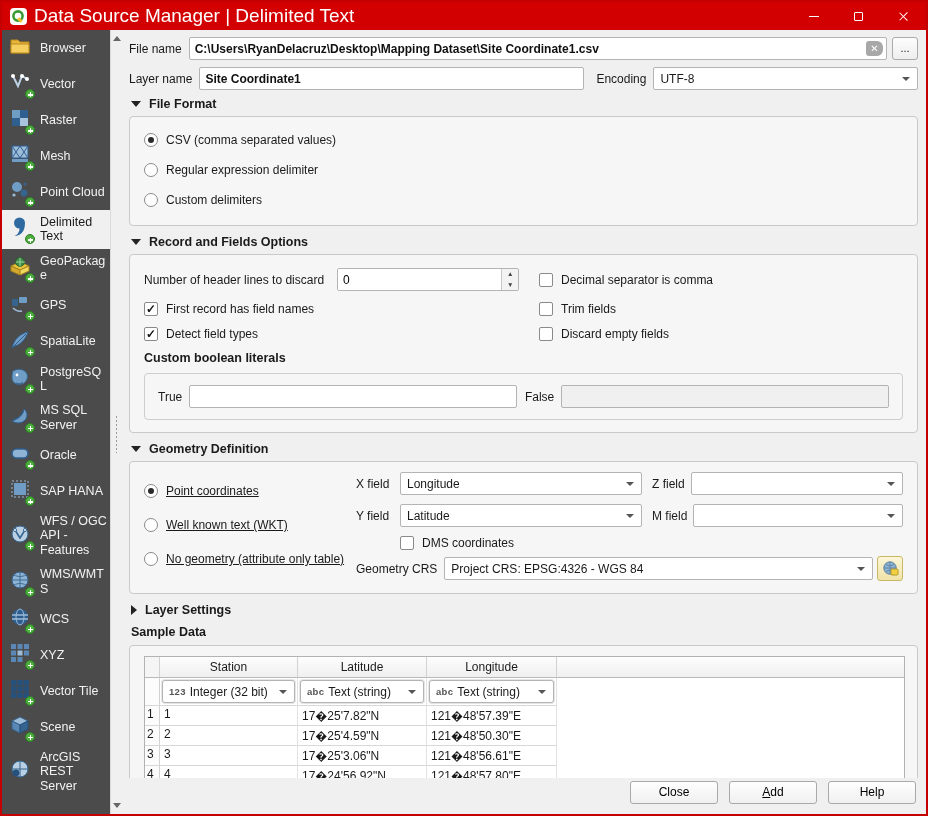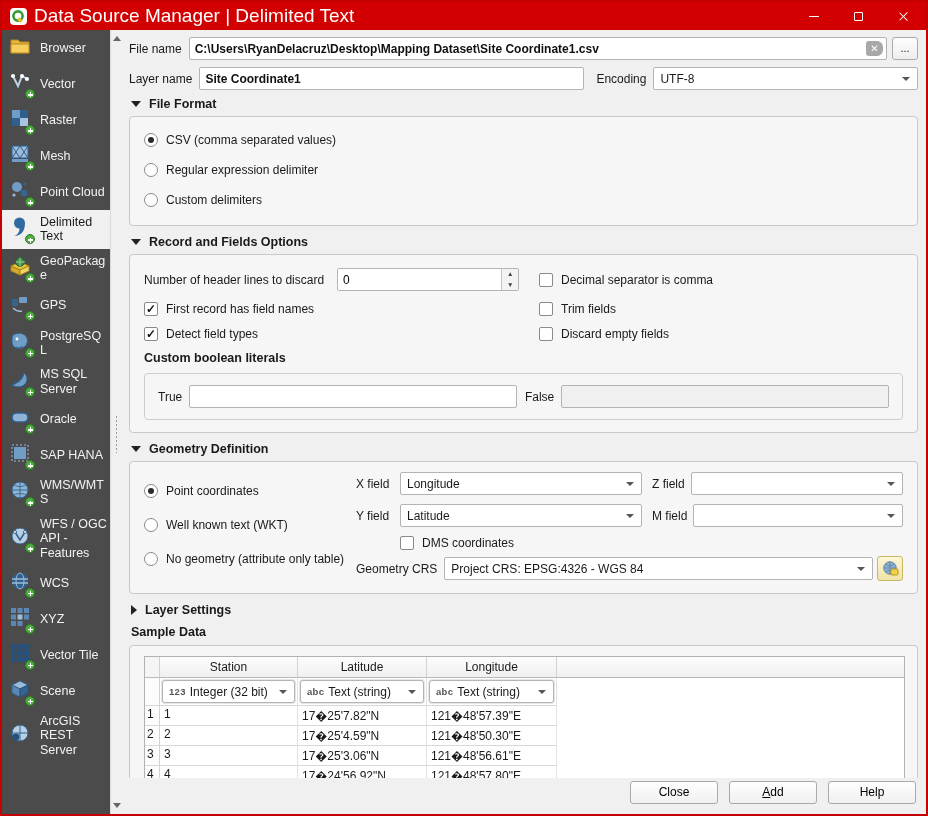--- a/index.html
+++ b/index.html
@@ -88,21 +88,21 @@
   .spin input { flex: 1; border: 0; padding: 0 5px; font-family: "Liberation Sans", sans-serif; font-size: 12px; outline: none; min-width: 0; }
   .spin-btns { width: 17px; border-left: 1px solid #c6c6c6; display: flex; flex-direction: column; background: #f3f3f3; }
   .spin-btns span { flex: 1; font-size: 6.5px; color: #444; text-align: center; line-height: 10px; cursor: pointer; }
   .bool-title { font-weight: bold; font-size: 12.5px; margin: 3px 0 8px 0; }
   .bool-box { border: 1px solid #cdcdcd; border-radius: 4px; padding: 11px 13px; display: flex; align-items: center; }
   .bool-box .tinput.false { background: #f0f0f0; }
 
   
   .geo-grid { display: flex; }
   .geo-left { width: 212px; flex: 0 0 212px; padding-top: 12px; }
-  .geo-left .radio-row { margin-bottom: 20px; }
+  .geo-left .radio-row { margin-bottom: 20px; text-decoration: underline; }
   .geo-right { flex: 1; min-width: 0; }
   .geo-row { display: flex; align-items: center; margin-bottom: 9px; }
   .geo-row .flabel.w38 { width: 40px; flex: 0 0 40px; margin-right: 4px; }
   .combo.w240 { width: 242px; flex: 0 0 242px; }
   .crs-btn { width: 26px; height: 25px; margin-left: 4px; background: linear-gradient(#fdf6d8,#f0e3a6); border: 1px solid #c9b863; border-radius: 3px; display: flex; align-items: center; justify-content: center; cursor: pointer; }
 
   
   .sample-title { font-weight: bold; font-size: 12.5px; margin: 8px 0 6px 2px; }
   .sample-box { background: #f6f6f6; border: 1px solid #c9c9c9; border-radius: 4px; padding: 10px 12px 12px 14px; }
   .dtable { display: grid; grid-template-columns: 15px 138px 129px 130px 1fr; border: 1px solid #b2b2b2; background: #fff; font-size: 12px; }
@@ -217,20 +217,27 @@
 
       <div class="sb-item">
         <span class="sb-icon"><svg viewBox="0 0 22 22">
               <rect x="3" y="6" width="6" height="7" rx="1" fill="#35658f"></rect>
               <rect x="10" y="4" width="8" height="6" rx="1" fill="#6f9dc6"></rect>
               <path d="M4 15q4 4 9 3" fill="none" stroke="#9dbcd8" stroke-width="1.5"></path>
             </svg><i class="plus-badge"></i></span>
         <span class="sb-label">GPS</span>
       </div>
 
+      <div class="sb-item">
+        <span class="sb-icon"><svg viewBox="0 0 22 22">
+              <path d="M3 19C5 10 12 4 19 3c-2 7-8 13-13 14z" fill="#6f9dc6" stroke="#2f5f8f"></path>
+              <path d="M4 18L17 5" stroke="#2f5f8f" stroke-width="1"></path>
+            </svg><i class="plus-badge"></i></span>
+        <span class="sb-label">SpatiaLite</span>
+      </div>
 
       <div class="sb-item">
         <span class="sb-icon"><svg viewBox="0 0 22 22">
               <path d="M4 5c5-3 12-2 14 3 1.5 4-1 9-5 10-5 1.5-10-1-10-6 0-3 0-5 1-7z" fill="#6f9dc6" stroke="#35658f"></path>
               <circle cx="8" cy="9" r="1.4" fill="#fff"></circle>
               <path d="M7 17c2 1 5 1 7-1" stroke="#35658f" fill="none"></path>
             </svg><i class="plus-badge"></i></span>
         <span class="sb-label">PostgreSQL</span>
       </div>
 
@@ -249,38 +256,38 @@
         <span class="sb-label">Oracle</span>
       </div>
 
 
       <div class="sb-item">
         <span class="sb-icon"><svg viewBox="0 0 22 22">
               <rect x="5" y="5" width="12" height="12" fill="#6f9dc6"></rect>
               <rect x="3" y="3" width="16" height="16" fill="none" stroke="#9dbcd8" stroke-dasharray="2 2"></rect>
             </svg><i class="plus-badge"></i></span>
         <span class="sb-label">SAP HANA</span>
-      </div>
-
-      <div class="sb-item">
-        <span class="sb-icon"><svg viewBox="0 0 22 22">
-              <circle cx="11" cy="11" r="8" fill="#8fb3d4" stroke="#35658f"></circle>
-              <path d="M3 11h16M11 3v16M5 6c4 2 8 2 12 0M5 16c4-2 8-2 12 0" fill="none" stroke="#35658f" stroke-width="0.9"></path>
-            </svg><i class="plus-badge"></i></span>
-        <span class="sb-label">WMS/WMTS</span>
       </div>
 
       <div class="sb-item">
         <span class="sb-icon"><svg viewBox="0 0 22 22">
               <circle cx="11" cy="11" r="8" fill="#b9cfe3" stroke="#35658f"></circle>
               <polyline points="6,7 11,15 16,7" fill="none" stroke="#35658f" stroke-width="1.6"></polyline>
               <circle cx="6" cy="7" r="1.5" fill="#fff" stroke="#35658f"></circle>
               <circle cx="16" cy="7" r="1.5" fill="#fff" stroke="#35658f"></circle>
             </svg><i class="plus-badge"></i></span>
         <span class="sb-label">WFS / OGC API - Features</span>
+      </div>
+
+      <div class="sb-item">
+        <span class="sb-icon"><svg viewBox="0 0 22 22">
+              <circle cx="11" cy="11" r="8" fill="#8fb3d4" stroke="#35658f"></circle>
+              <path d="M3 11h16M11 3v16M5 6c4 2 8 2 12 0M5 16c4-2 8-2 12 0" fill="none" stroke="#35658f" stroke-width="0.9"></path>
+            </svg><i class="plus-badge"></i></span>
+        <span class="sb-label">WMS/WMTS</span>
       </div>
 
       <div class="sb-item">
         <span class="sb-icon"><svg viewBox="0 0 22 22">
               <circle cx="11" cy="11" r="8" fill="#2f5f8f"></circle>
               <path d="M3 9h16M3 13h16" stroke="#9dbcd8" stroke-width="1.6"></path>
               <ellipse cx="11" cy="11" rx="4" ry="8" fill="none" stroke="#9dbcd8"></ellipse>
             </svg><i class="plus-badge"></i></span>
         <span class="sb-label">WCS</span>
       </div>

